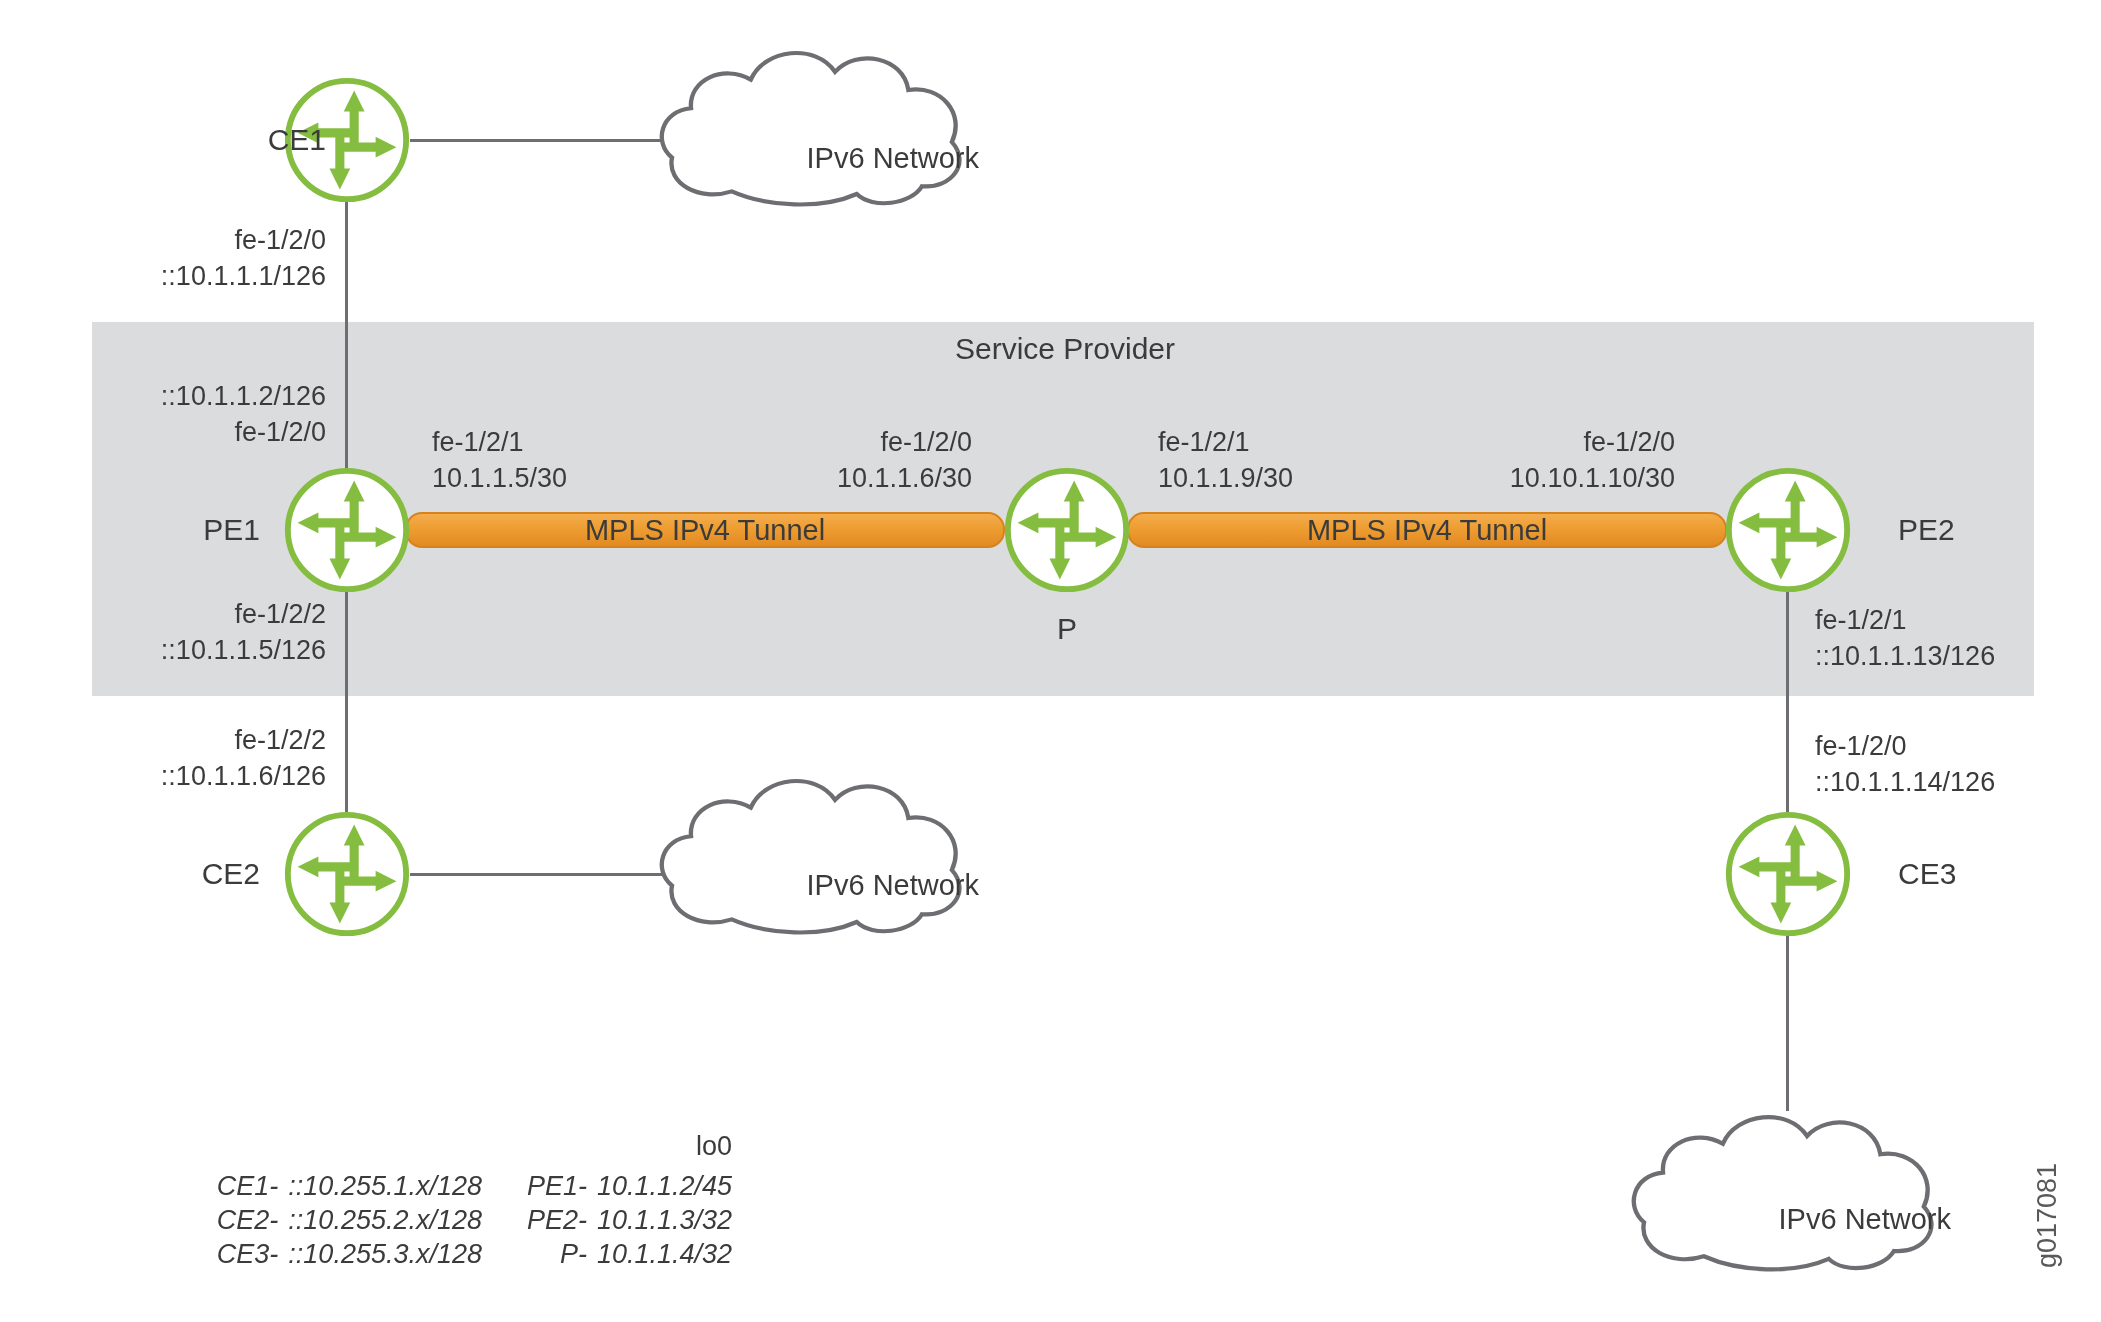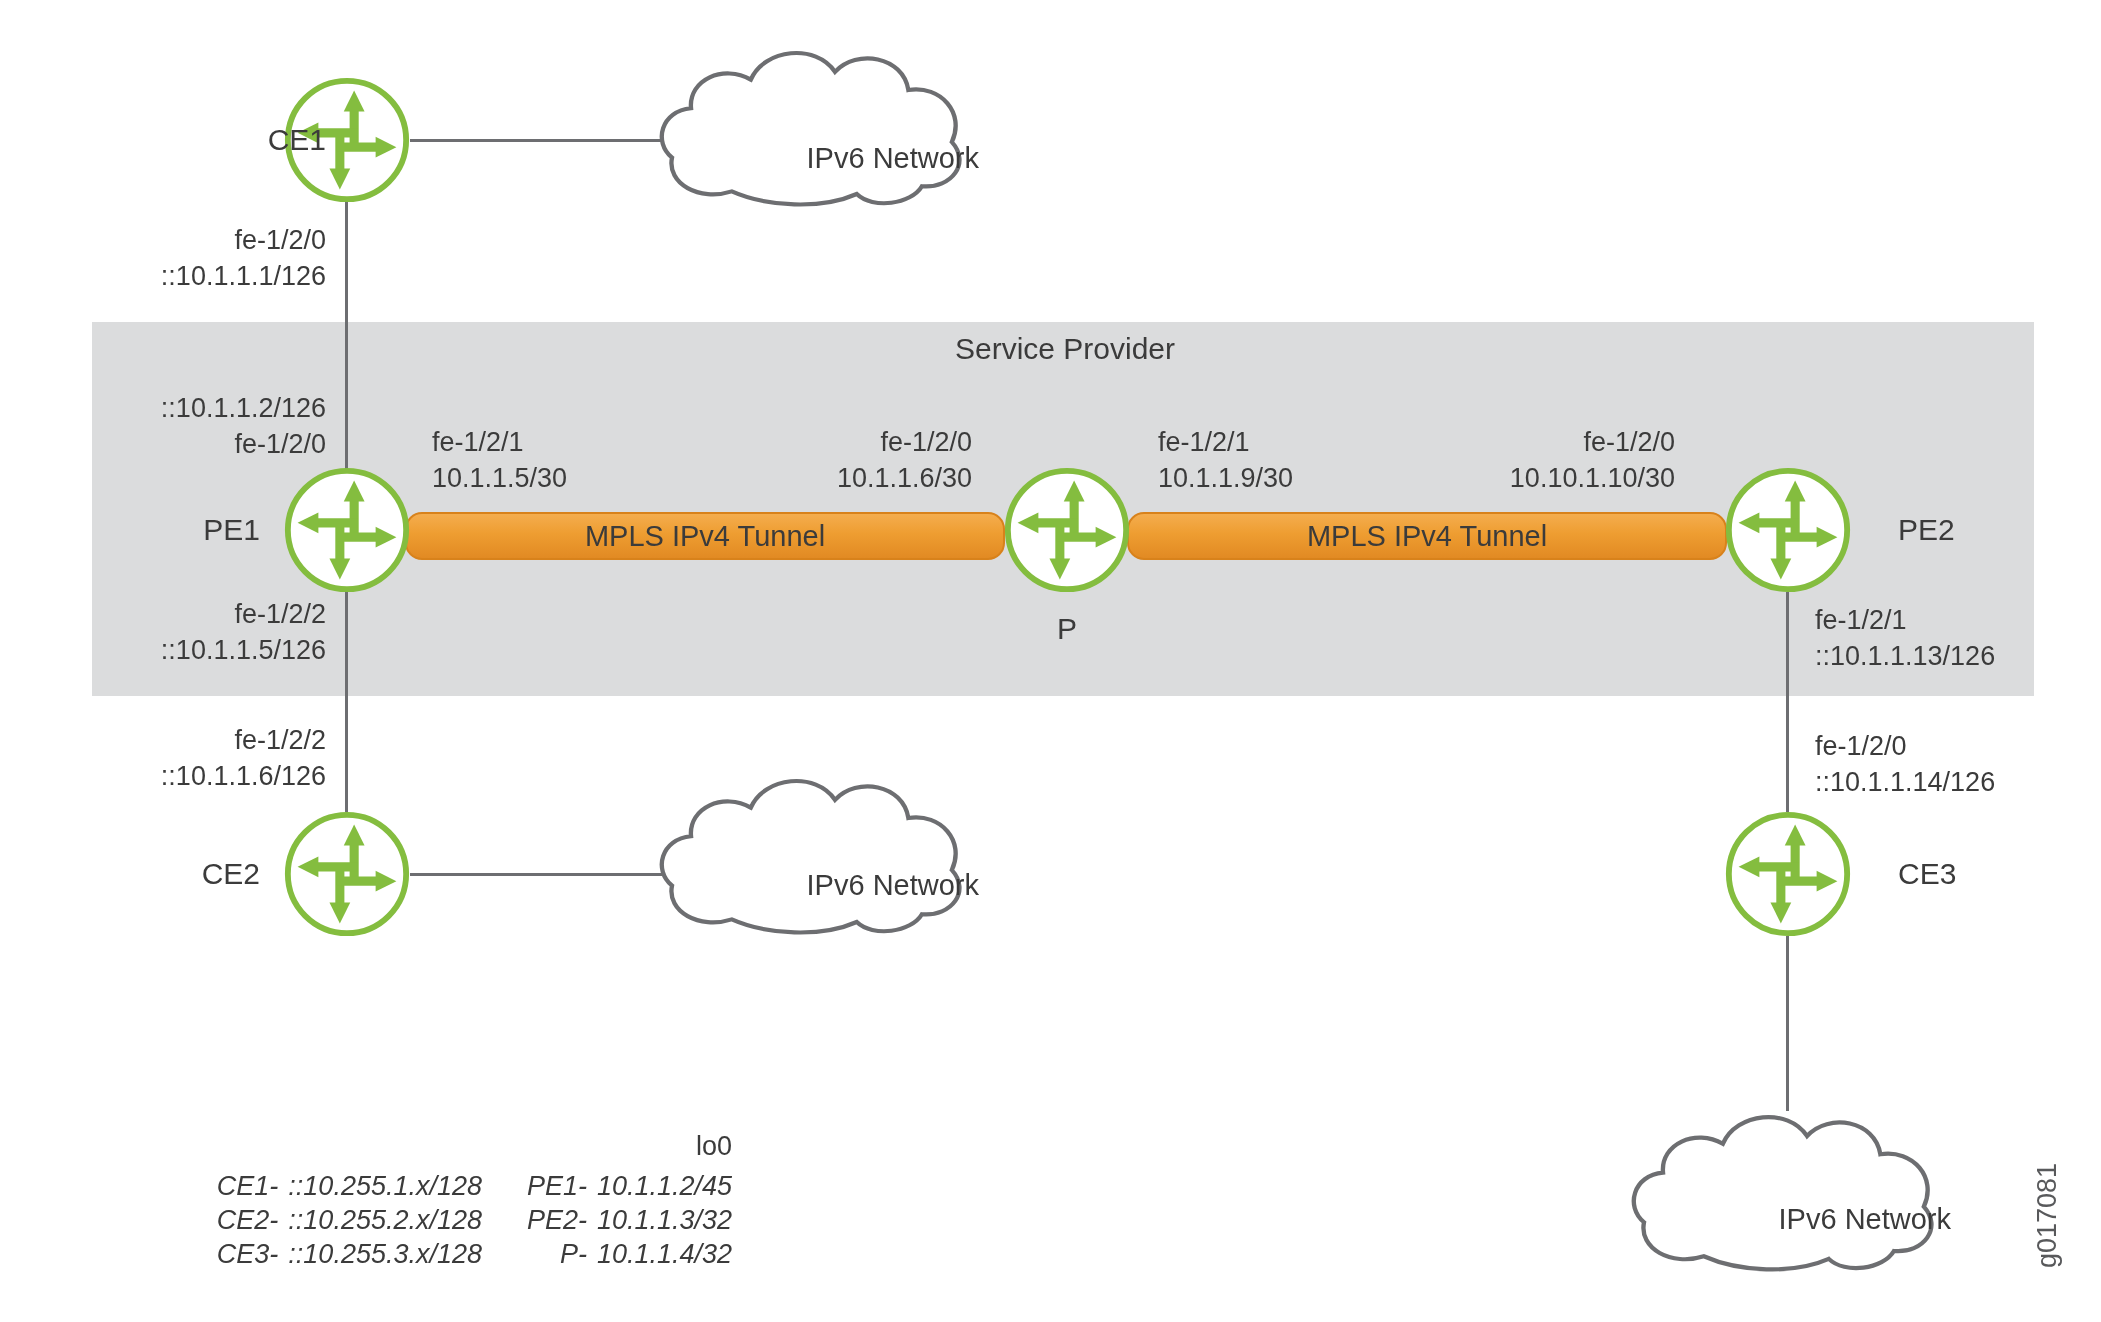--- a/index.html
+++ b/index.html
@@ -9,21 +9,21 @@
     background:#ffffff;
     font-family:"Liberation Sans","DejaVu Sans",sans-serif;
     color:#3b3b3b;
     overflow:hidden;
   }
   .band{position:absolute;left:92px;top:322px;width:1942px;height:374px;background:#dbdcdd;}
   .region-label{position:absolute;left:815px;top:332px;width:500px;text-align:center;font-size:30px;}
   .hline{position:absolute;height:3px;background:#6d6e71;}
   .vline{position:absolute;width:3px;background:#6d6e71;}
   .tunnel{
-    position:absolute;top:512px;height:48px;
+    position:absolute;top:512px;height:36px;
     display:flex;align-items:center;justify-content:center;
     background:linear-gradient(180deg,#f4ad4e 0%,#ee9d31 45%,#e28a23 100%);
     border:2px solid #d8821b;border-radius:17px;
     font-size:29px;color:#3b3b3b;box-sizing:border-box;
   }
   .router{position:absolute;width:130px;height:130px;}
   .rlabel{position:absolute;font-size:30px;line-height:34px;}
   .align-right{text-align:right;}
   .align-center{text-align:center;}
   .iflabel{position:absolute;font-size:27px;line-height:36px;}
@@ -135,21 +135,21 @@
   <div class="rlabel align-center" style="left:1017px;top:612px;width:100px;">P</div>
   <div class="rlabel" style="left:1898px;top:513px;width:200px;">PE2</div>
   <div class="rlabel align-right" style="left:60px;top:857px;width:200px;">CE2</div>
   <div class="rlabel" style="left:1898px;top:857px;width:200px;">CE3</div>
 
   <div class="iflabel align-right" style="left:56px;top:222px;width:270px;">
     <div>fe-1/2/0</div>
     <div>::10.1.1.1/126</div>
   </div>
 
-  <div class="iflabel align-right" style="left:56px;top:378px;width:270px;margin-top:12px;">
+  <div class="iflabel align-right" style="left:56px;top:378px;width:270px;">
     <div>::10.1.1.2/126</div>
     <div>fe-1/2/0</div>
   </div>
 
   <div class="iflabel" style="left:432px;top:424px;width:300px;">
     <div>fe-1/2/1</div>
     <div>10.1.1.5/30</div>
   </div>
 
   <div class="iflabel align-right" style="left:702px;top:424px;width:270px;">

